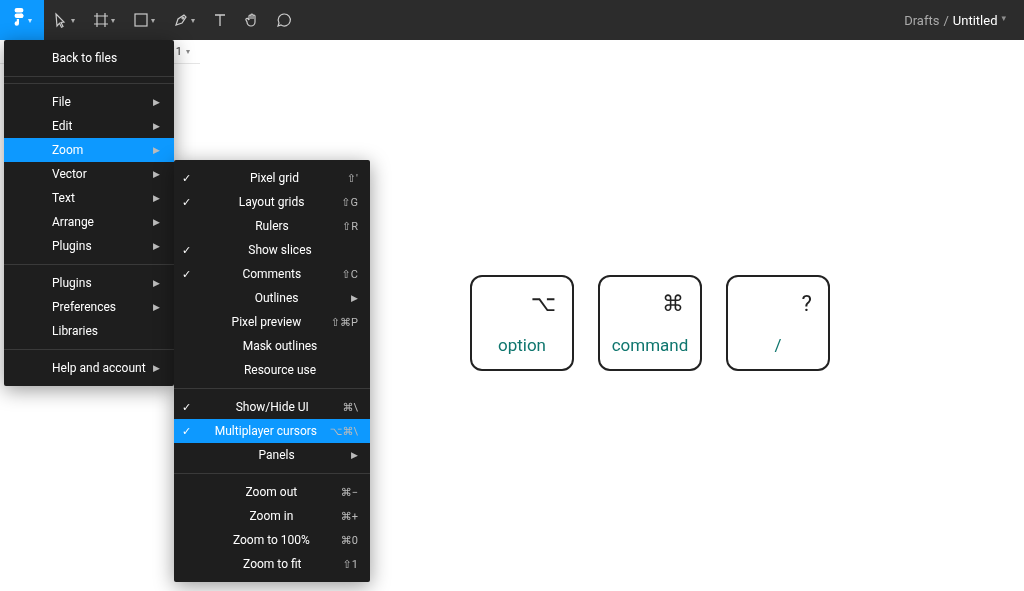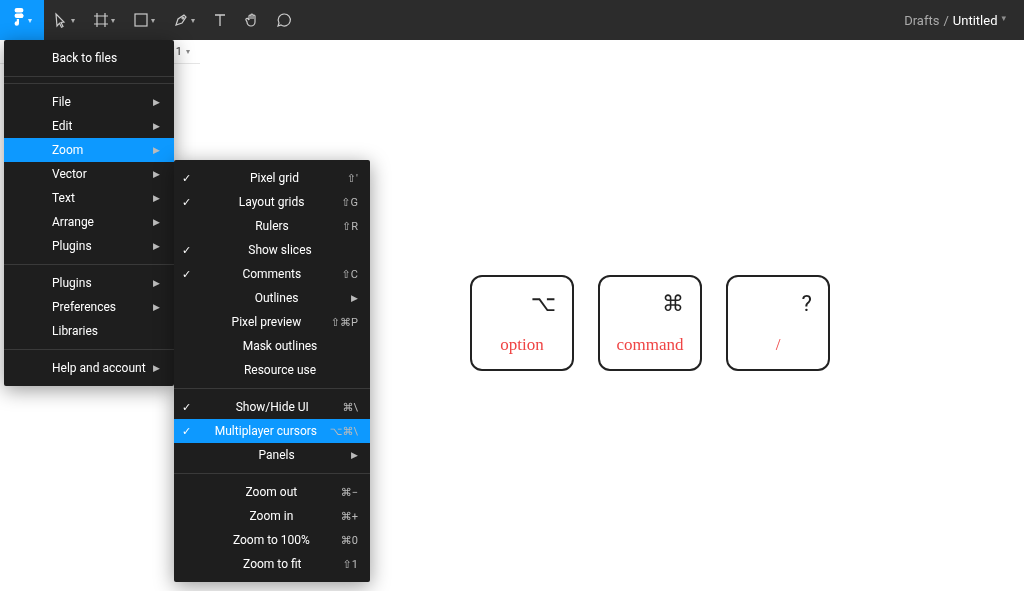--- a/index.html
+++ b/index.html
@@ -37,21 +37,21 @@
   .sub-item .si-label { flex: 1; text-align: center; }
   .sub-item .si-shortcut { color: #bbb; font-size: 11px; }
   .sub-item .si-arrow { color: #bbb; font-size: 9px; margin-left: auto; }
   .sub-item.highlight { background: #0d99ff; }
 
   
   .canvas { position: absolute; top: 40px; left: 0; right: 0; bottom: 0; background: #fff; }
   .keys { position: absolute; top: 235px; left: 470px; display: flex; gap: 24px; }
   .key { width: 104px; height: 96px; border: 2px solid #222; border-radius: 12px; display: flex; flex-direction: column; align-items: center; justify-content: flex-end; padding: 10px 0 14px 0; position: relative; }
   .key-symbol { position: absolute; top: 14px; right: 16px; font-size: 22px; color: #222; }
-  .key-label { font-size: 17px; color: #ef4444; font-family: Liberation Serif, serif; }
+  .key-label { font-size: 17px; color: #0f766e; }
 
   .figma-logo svg { width: 14px; height: 20px; }
 </style>
 </head>
 <body>
 
 <div class="canvas">
   <div class="keys">
     <div class="key">
       <div class="key-symbol">⌥</div>

